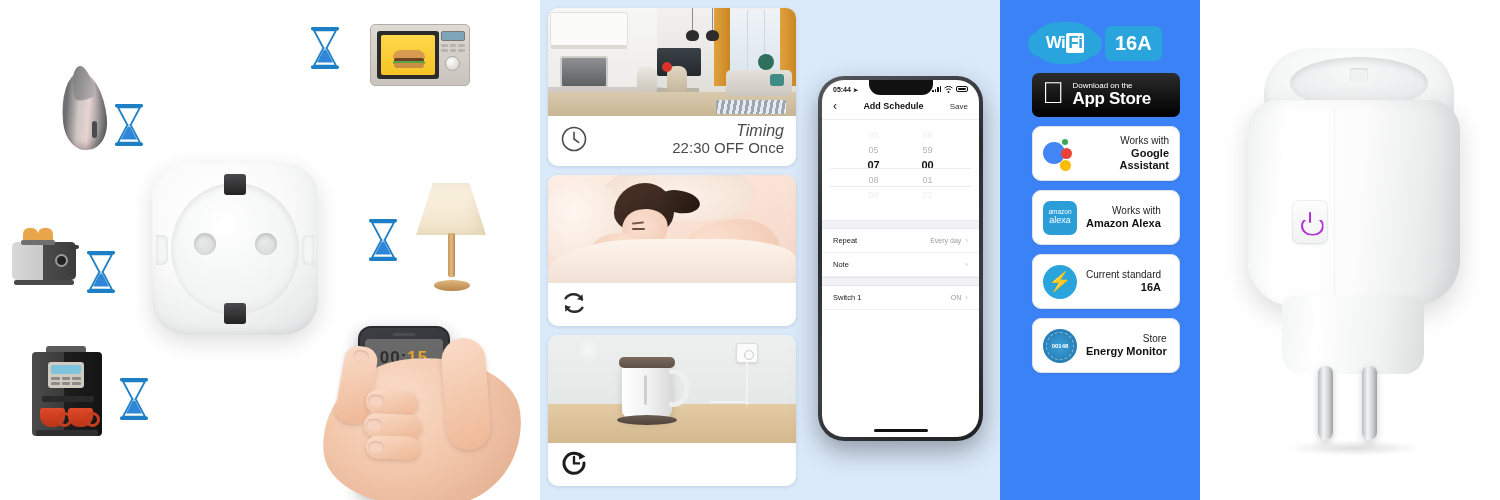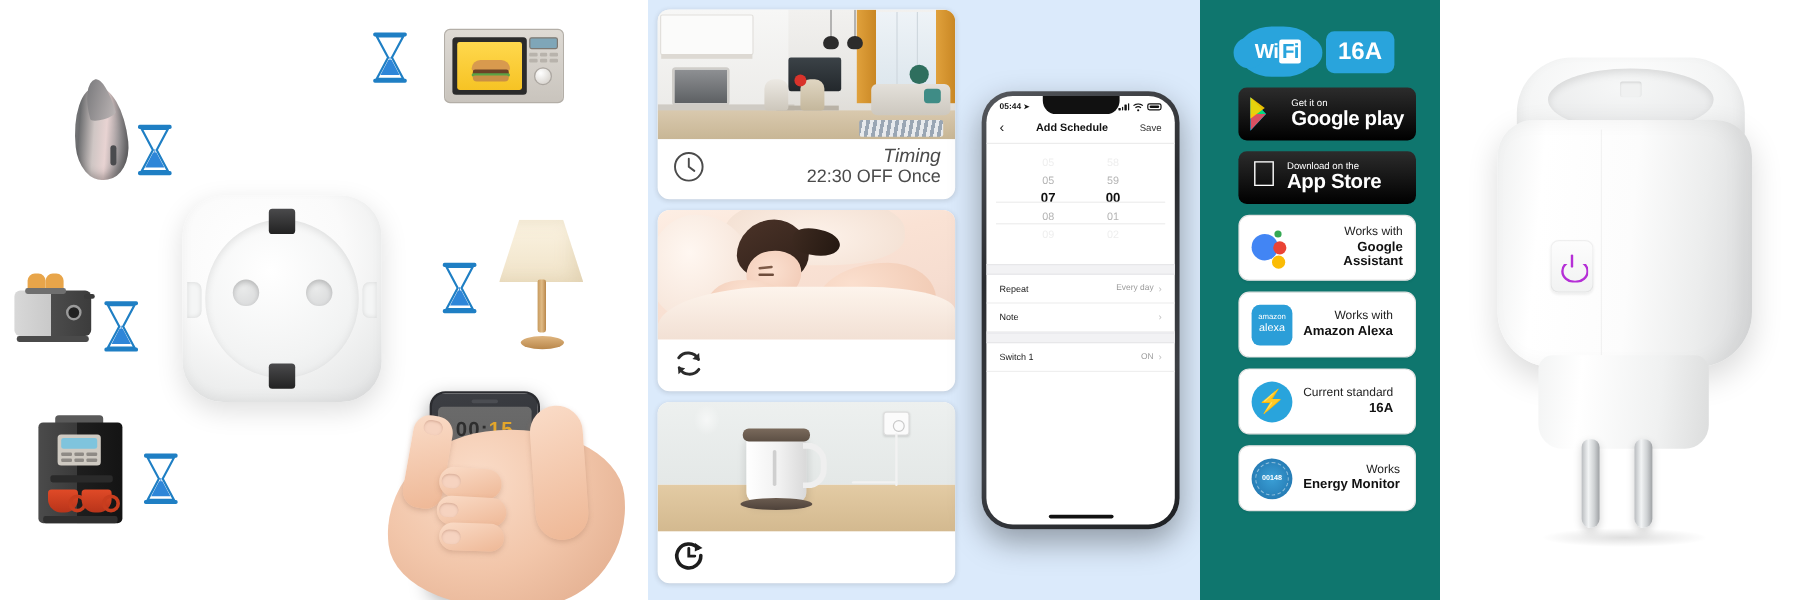--- a/index.html
+++ b/index.html
@@ -234,21 +234,21 @@
   .pb-gap { height:9px; background:#f2f2f4; border-top:1px solid #e7e7e9; border-bottom:1px solid #e7e7e9; }
   .pb-row { display:flex; align-items:center; justify-content:space-between; padding: 7px 11px; border-bottom:1px solid #efefef; }
   .pb-row-l { font-size:7.5px; color:#1a1a1a; }
   .pb-row-r { font-size:7px; color:#9a9a9a; display:flex; align-items:center; gap:4px; }
   .chev { font-size:8px; color:#c2c2c2; }
   .toggle { width:21px; height:12px; background:#35c759; border-radius:7px; position:relative; }
   .toggle::after { content:""; position:absolute; right:1px; top:1px; width:10px; height:10px; background:#fff; border-radius:50%; box-shadow:0 1px 2px rgba(0,0,0,.2); }
   .pb-home { position:absolute; left:50%; bottom:5px; margin-left:-27px; width:54px; height:3px; background:#111; border-radius:2px; }
 
   
-  .panel-badges { position:absolute; left: 1000px; top:0; width: 200px; height:500px; background:#0f766e; }
+  .panel-badges { position:absolute; left: 1000px; top:0; width: 200px; height:500px; background:#3b82f6; }
   .bd-row-top { display:flex; align-items:center; gap:7px; padding: 22px 0 0 32px; }
   .wifi-logo { position:relative; width:66px; height:42px; }
   .wifi-cloud { position:absolute; inset:0; background:#29a4dc; border-radius: 50%/58%; }
   .wifi-cloud::before { content:""; position:absolute; left:-4px; top:9px; width:26px; height:26px; background:#29a4dc; border-radius:50%; }
   .wifi-cloud::after { content:""; position:absolute; right:-4px; top:9px; width:26px; height:26px; background:#29a4dc; border-radius:50%; }
   .wifi-txt { position:absolute; inset:0; display:flex; align-items:center; justify-content:center; color:#fff; font-weight:bold; font-size:17px; letter-spacing:-.5px; z-index:2; }
   .wifi-txt b { background:#fff; color:#29a4dc; padding:0 2px; border-radius:2px; margin-left:1px; }
   .amp-badge { background:#29a4dc; color:#fff; font-weight:bold; font-size:20px; padding: 6px 10px; border-radius:7px; }
 
   .store-badge { margin: 9px 0 0 32px; width: 148px; height: 44px; background: linear-gradient(180deg,#2c2c2c,#000); border-radius:7px; display:flex; align-items:center; gap:8px; padding: 0 10px; }
@@ -672,32 +672,20 @@
       <div class="wifi-logo">
         <div class="wifi-cloud"></div>
         <div class="wifi-txt">
           <span>Wi</span>
             <b>Fi</b>
         </div>
       </div>
       <div class="amp-badge">16A</div>
     </div>
 
-    <div class="store-badge">
-      <div class="gp-icon">
-        <i class="gp-p1"></i>
-          <i class="gp-p2"></i>
-          <i class="gp-p3"></i>
-          <i class="gp-p4"></i>
-      </div>
-      <div class="store-txt">
-        <div class="store-small">Get it on</div>
-        <div class="store-big">Google play</div>
-      </div>
-    </div>
 
     <div class="store-badge">
       <div class="apple-glyph"></div>
       <div class="store-txt">
         <div class="store-small">Download on the</div>
         <div class="store-big">App Store</div>
       </div>
     </div>
 
     <div class="wbadge">
@@ -730,21 +718,21 @@
         <div class="wb-small">Current standard</div>
         <div class="wb-big">16A</div>
       </div>
     </div>
 
     <div class="wbadge">
       <div class="em-circle">
         <span>00148</span>
       </div>
       <div class="wb-txt">
-        <div class="wb-small">Works</div>
+        <div class="wb-small">Store</div>
         <div class="wb-big">Energy Monitor</div>
       </div>
     </div>
   </div>
 
   <div class="panel-hero">
     <div class="hero-plug">
       <div class="hp-face">
         <div class="hp-face-in"></div>
         <div class="hp-face-clip"></div>

